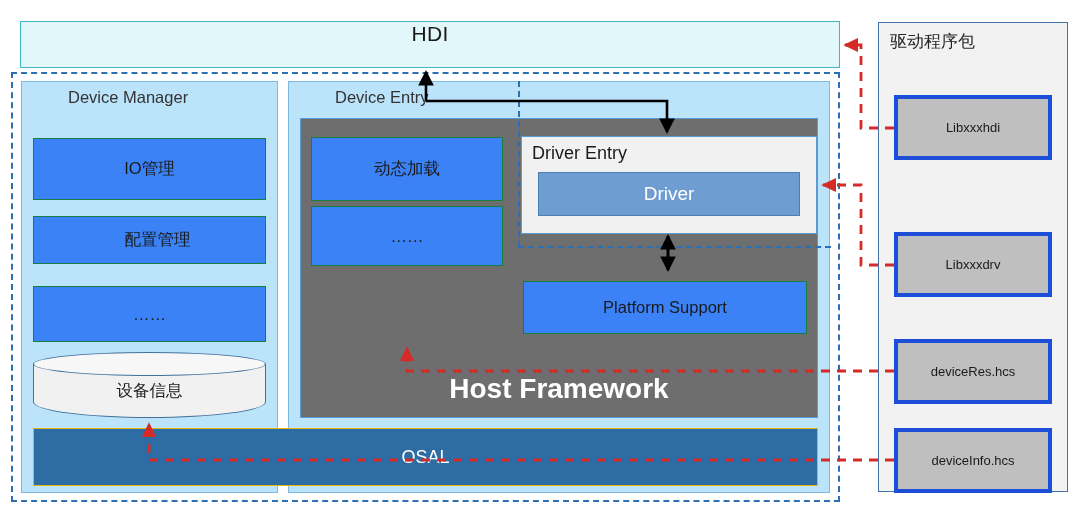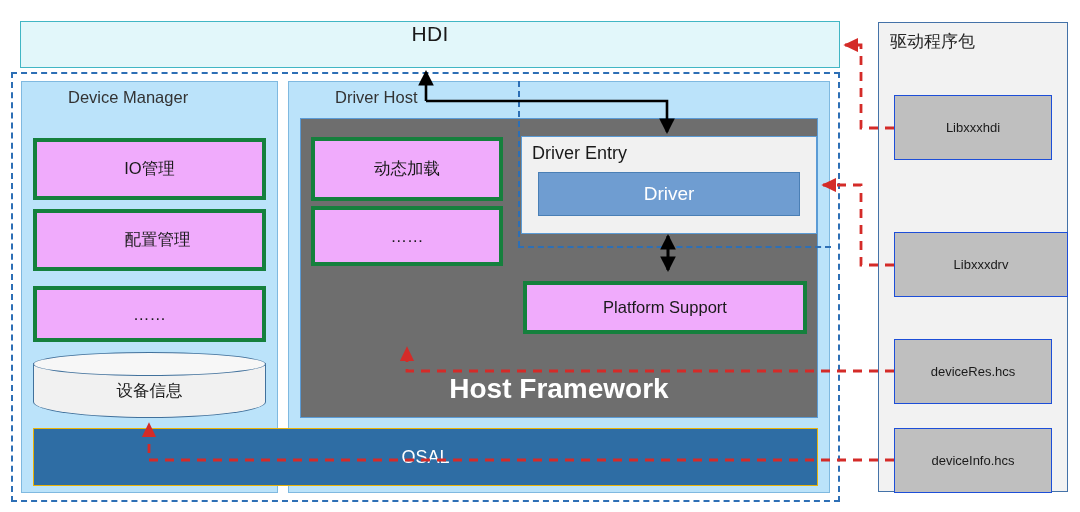--- a/index.html
+++ b/index.html
@@ -36,28 +36,28 @@
   }
   .panel-dm{left:21px;top:81px;width:257px;height:412px;}
   .panel-dh{left:288px;top:81px;width:542px;height:412px;}
   .panel-title{
     position:absolute;left:10px;top:6px;
     font-size:16.5px;color:#333333;white-space:nowrap;margin-left:36px;
   }
 
   
   .card{
-    background:#f0abfc;border:4px solid #15803d;
+    background:#3b82f6;border:1px solid #15803d;
     display:flex;align-items:center;justify-content:center;
     font-size:16.5px;color:#1a1a1a;
   }
 
   
   .c-io   {left:33px; top:138px;width:233px;height:62px;}
-  .c-cfg  {left:33px; top:209px;width:233px;height:62px;padding-left:16px;}
+  .c-cfg  {left:33px; top:216px;width:233px;height:48px;padding-left:16px;}
   .c-dots {left:33px; top:286px;width:233px;height:56px;}
 
   
   .cyl{position:absolute;}
   .cyl .body{
     position:absolute;left:0;right:0;top:11px;bottom:0;
     background:#f1f1f1;border:1px solid #41719c;border-top:none;
     border-radius:0 0 50% 50%/0 0 16px 16px;
   }
   .cyl .top{
@@ -124,26 +124,26 @@
   
   .pkg{
     left:878px;top:22px;width:190px;height:470px;
     background:#f2f2f2;border:1px solid #4472a8;
   }
   .pkg-title{
     position:absolute;left:11px;top:7px;
     font-size:17px;color:#262626;white-space:nowrap;font-family:Liberation Serif, serif;
   }
   .pkg-item{
-    background:#bfbfbf;border:1px solid #1d4ed8;
+    background:#bfbfbf;border:4px solid #1d4ed8;
     display:flex;align-items:center;justify-content:center;
     font-size:13px;color:#1a1a1a;
   }
   .p-hdi {left:894px;top:95px;width:158px;height:65px;}
-  .p-drv {left:894px;top:232px;width:174px;height:65px;}
+  .p-drv {left:894px;top:232px;width:158px;height:65px;}
   .p-res {left:894px;top:339px;width:158px;height:65px;}
   .p-inf {left:894px;top:428px;width:158px;height:65px;}
 
   
   svg.overlay{
     position:absolute;left:0;top:0;width:1080px;height:512px;
     pointer-events:none;
   }
 </style>
 </head>
@@ -165,21 +165,21 @@
   <div class="abs card c-cfg">配置管理</div>
   <div class="abs card c-dots">……</div>
 
   <div class="cyl cyl-devinfo">
     <div class="body"></div>
     <div class="top"></div>
     <div class="lbl">设备信息</div>
   </div>
 
   <div class="abs panel panel-dh">
-    <div class="panel-title">Driver Host</div>
+    <div class="panel-title">Device Entry</div>
   </div>
 
   <div class="abs hostfw">
     <div class="hostfw-label">Host Framework</div>
   </div>
 
   <div class="abs card c-dyn">动态加载</div>
   <div class="abs card c-dots2">……</div>
 
 

